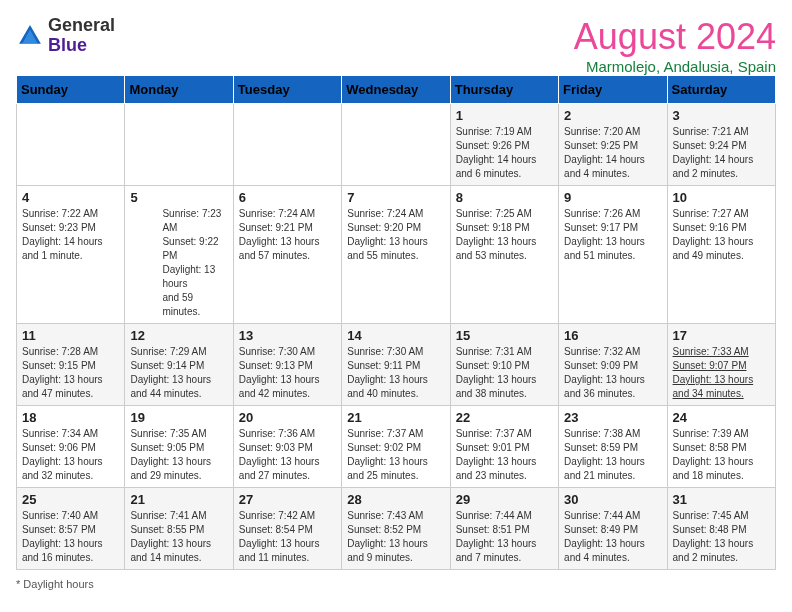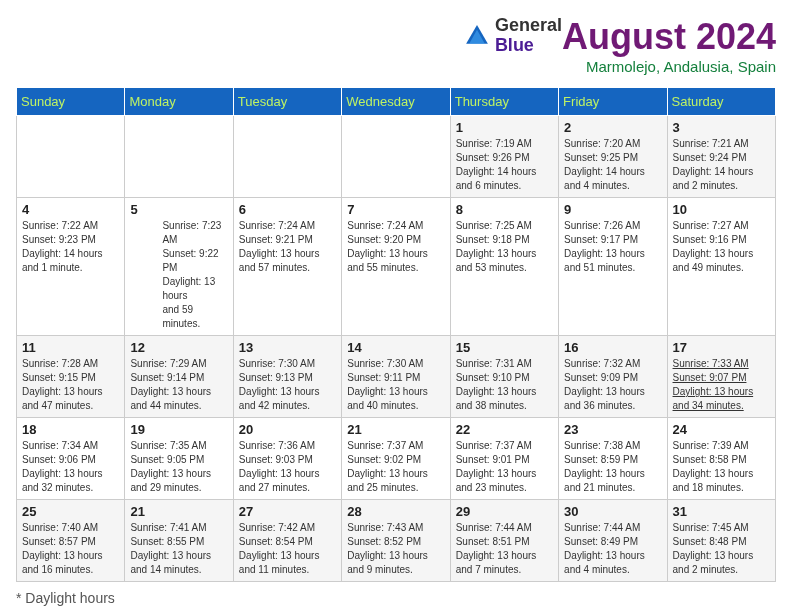--- a/index.html
+++ b/index.html
@@ -5,23 +5,22 @@
     * { box-sizing: border-box; margin: 0; padding: 0; }
     body {
       font-family: Arial, sans-serif;
       background: #fff;
       width: 792px;
       min-height: 612px;
       padding: 16px;
     }
     .header-area {
       display: flex;
-      justify-content: flex-end;
+      justify-content: space-between;
       align-items: flex-start;
-      margin-bottom: 12px;
     }
     .logo {
       display: flex;
       align-items: center;
       gap: 4px;
     }
     .logo-text {
       font-size: 18px;
       font-weight: bold;
       line-height: 1.1;
@@ -30,37 +29,37 @@
     .logo-text span.blue { color: #4c1d95; }
     .logo-icon {
       width: 28px;
       height: 28px;
     }
     .title-area {
       text-align: right;
     }
     .month-year {
       font-size: 36px;
-      font-weight: bold;
-      color: #701a75;
+      font-weight: normal;
+      color: #ec4899;
     }
     .location {
       font-size: 15px;
       color: #15803d;
     }
     table {
       width: 100%;
       border-collapse: collapse;
       table-layout: fixed;
     }
     thead tr th {
       background-color: #1565c0;
-      color: #bef264;
+      color: #000000;
       font-size: 13px;
-      font-weight: normal;
+      font-weight: bold;
       padding: 6px 4px;
       text-align: left;
       border: 1px solid #fff;
     }
     tbody tr td {
       border: 1px solid #ccc;
       vertical-align: top;
       padding: 4px 5px;
       font-size: 10.5px;
       color: #222;
@@ -79,21 +78,21 @@
     .day-info {
       font-size: 10px;
       color: #333;
       line-height: 1.4;
     }
     .empty-cell {
       background: #fff !important;
     }
     .footer-note {
       margin-top: 8px;
-      font-size: 14px;
+      font-size: 11px;
       color: #555;
       text-align: left;
     }
   </style>
 </head>
 <body>
 
 <div class="header-area">
   <div class="logo">
     <svg class="logo-icon" viewBox="0 0 36 36">

